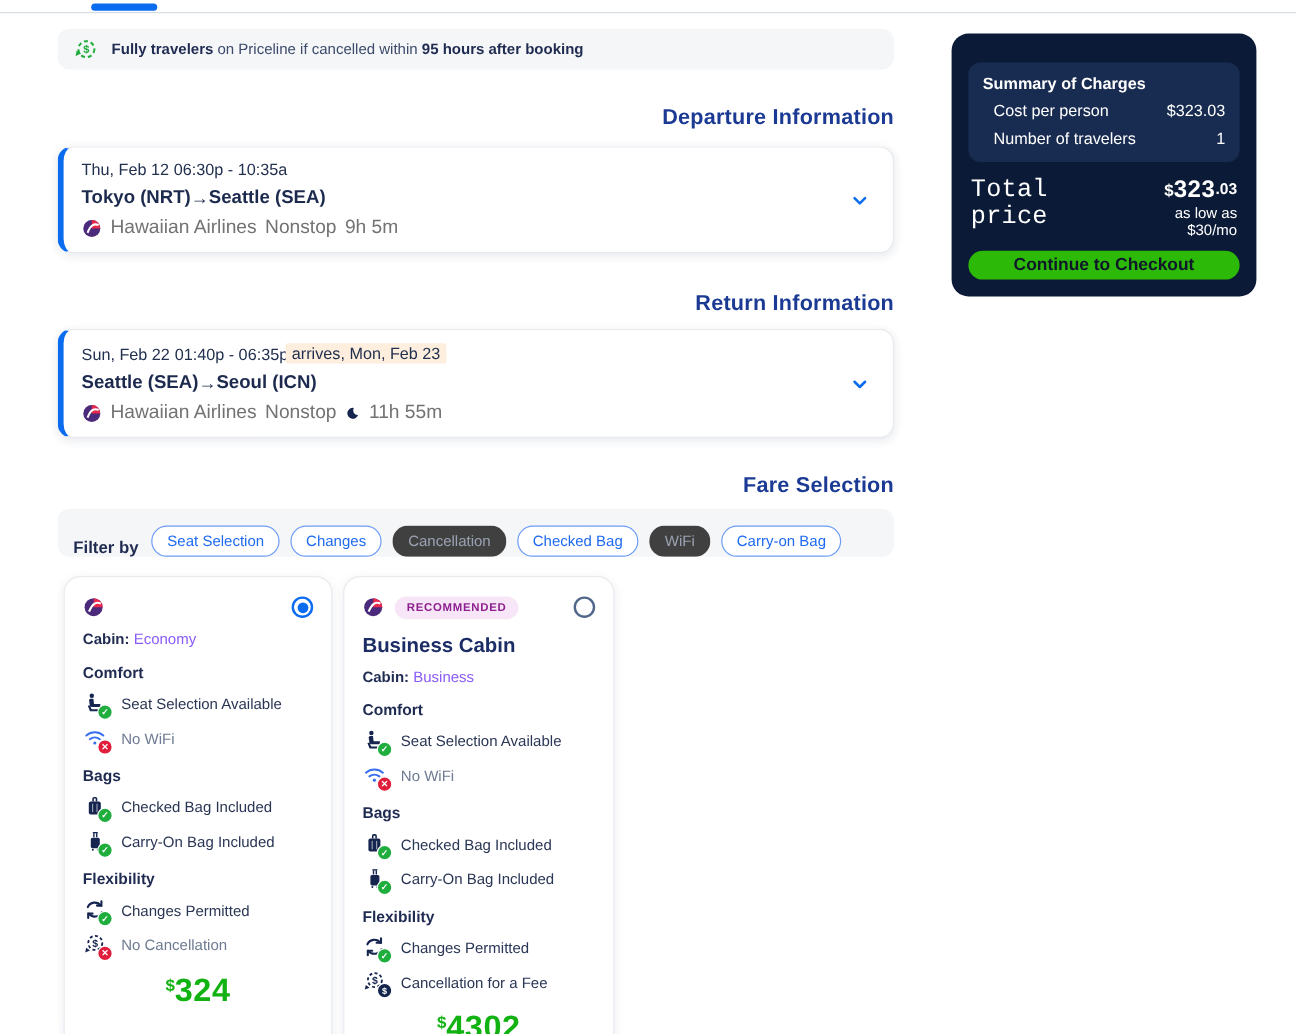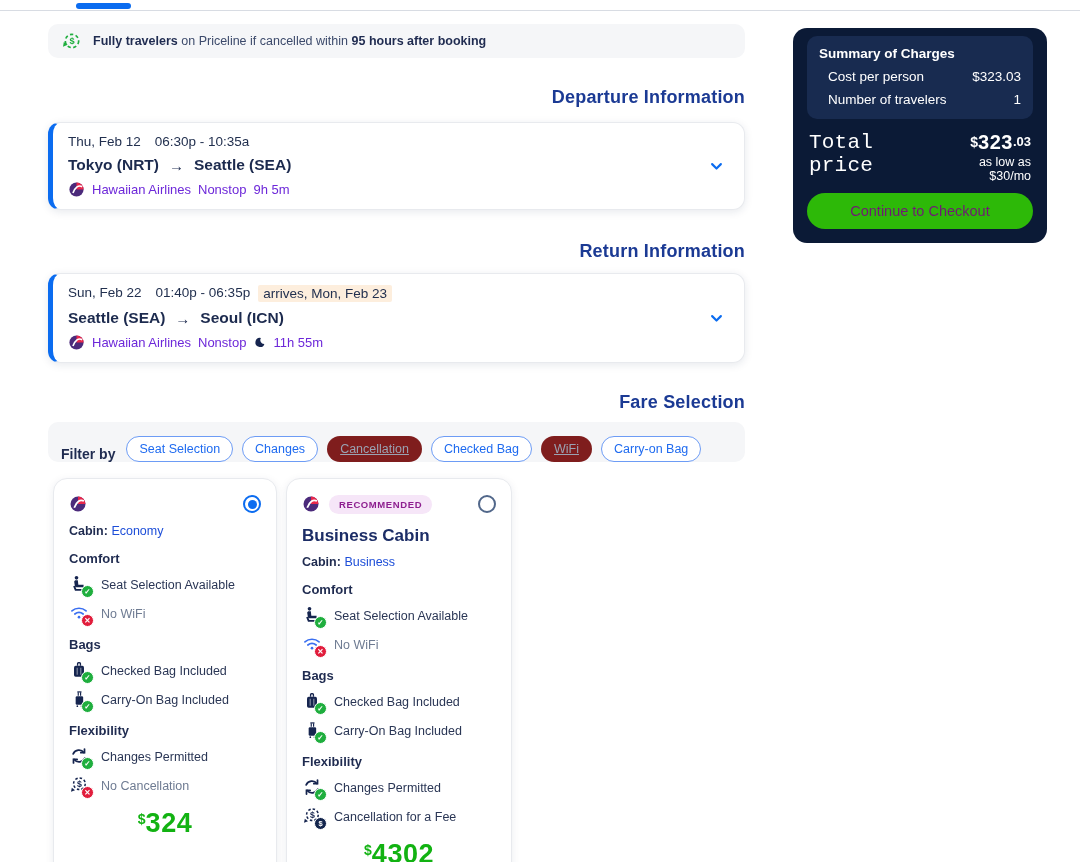--- a/index.html
+++ b/index.html
@@ -16,80 +16,80 @@
   .banner b{font-weight:700;}
   .banner .mid{color:#3c4a6b;}
 
   h2.section{margin:27px 0 0 0;font-size:18px;font-weight:800;color:#1b3a94;letter-spacing:.2px;line-height:24px;text-align:right;}
 
   
   .flight-card{position:relative;margin-top:13px;background:#fff;border:1px solid #e8eaee;
     border-left:5px solid #0b6cf0;border-radius:12px;box-shadow:0 2px 8px rgba(20,40,80,.10);
     padding:11px 46px 11px 15px;box-sizing:border-box;}
   .flight-card.return{margin-top:10px;}
-  .fc-line1{font-size:13.5px;color:#22304f;display:flex;align-items:flex-start;gap:14px;}
+  .fc-line1{font-size:13.5px;color:#22304f;display:flex;align-items:flex-end;gap:4px;}
   .arrival-note{background:#fdeedd;padding:1px 5px;border-radius:2px;margin-left:-6px;}
-  .fc-line2{margin-top:7px;font-size:15.5px;font-weight:700;color:#1c2a4e;display:flex;align-items:center;gap:10px;}
+  .fc-line2{margin-top:7px;font-size:15.5px;font-weight:700;color:#1c2a4e;display:flex;align-items:center;}
   .fc-arrow{font-weight:400;font-size:15px;}
-  .fc-line3{margin-top:7px;font-size:13px;color:#6d28d9;display:flex;align-items:center;gap:7px;}
+  .fc-line3{margin-top:7px;font-size:16px;color:#737373;display:flex;align-items:center;gap:7px;}
   .chevron{position:absolute;right:20px;top:50%;transform:translateY(-50%);cursor:pointer;line-height:0;}
 
   
   .filter-bar{margin-top:34px;}
   .filter-row{margin-top:8px;height:40px;background:#f5f6f8;border-radius:10px;display:flex;
     align-items:flex-end;gap:9px;padding:0 13px;box-sizing:border-box;}
   .filter-label{font-size:14px;font-weight:700;color:#1f2b50;margin-right:2px;}
   .pill{height:26px;padding:0 12px;border-radius:14px;font-size:12.5px;display:flex;align-items:center;box-sizing:border-box;white-space:nowrap;}
   .pill.on{background:#fff;border:1.5px solid #6d9cf5;color:#1f6bf0;}
-  .pill.off{background:#7f1d1d;border:1.5px solid transparent;color:#9aa2b2;text-decoration:underline;}
+  .pill.off{background:#404040;border:1.5px solid transparent;color:#9aa2b2;}
 
   
   .fare-row{display:flex;gap:9px;margin:16px 0 0 5px;}
   .fare-card{width:224px;height:430px;background:#fff;border:1px solid #e8eaee;border-radius:14px;
     box-shadow:0 2px 8px rgba(20,40,80,.08);padding:14px 15px;box-sizing:border-box;position:relative;}
   .fare-head{display:flex;align-items:center;gap:9px;height:22px;}
   .rec-badge{background:#f6e6f8;color:#8d1f8f;font-size:9.5px;font-weight:700;letter-spacing:.6px;
     padding:4px 10px;border-radius:10px;}
   .radio{margin-left:auto;width:18px;height:18px;border-radius:50%;box-sizing:border-box;cursor:pointer;}
   .radio.sel{border:2px solid #0b6cf0;display:flex;align-items:center;justify-content:center;}
   .radio.sel::after{content:"";width:9px;height:9px;border-radius:50%;background:#0b6cf0;}
   .radio.unsel{border:2px solid #51678a;}
   .fare-title{margin-top:11px;font-size:17px;font-weight:800;color:#1c2d66;}
   .cabin-line{margin-top:9px;font-size:12.5px;}
   .cabin-line .k{font-weight:700;color:#1f2b50;}
-  .cabin-line .v{color:#1d4ed8;}
+  .cabin-line .v{color:#8b5cf6;}
   .sec-h{margin-top:13px;font-size:13px;font-weight:700;color:#1f2b50;}
   .am-row{margin-top:8px;display:flex;align-items:center;gap:10px;font-size:12.5px;color:#2a3655;}
   .am-row.neg .am-label{color:#6e7b92;}
   .icon-wrap{position:relative;width:22px;height:21px;flex:0 0 auto;}
   .badge{position:absolute;right:-3px;bottom:-3px;width:11px;height:11px;border-radius:50%;
     color:#fff;font-size:7.5px;font-weight:700;display:flex;align-items:center;justify-content:center;
     border:1.5px solid #fff;line-height:1;}
   .badge.ok{background:#1fae3e;}
   .badge.no{background:#e11d3c;}
   .badge.fee{background:#13254d;}
   .price-block{margin-top:12px;text-align:center;color:#12b212;}
   .p-cur{font-size:14px;font-weight:800;vertical-align:top;position:relative;top:3px;}
   .p-num{font-size:27px;font-weight:800;letter-spacing:.5px;}
 
   
   .summary{position:absolute;left:793px;top:28px;width:254px;background:#0b1a36;border-radius:14px;
-    padding:8px 14px 14px;box-sizing:border-box;color:#fff;}
+    padding:24px 14px 14px;box-sizing:border-box;color:#fff;}
   .sum-panel{background:#182b50;border-radius:10px;padding:10px 12px 12px;}
   .sum-title{font-size:13.5px;font-weight:700;}
   .sum-row{display:flex;margin-top:8px;padding-left:9px;font-size:13.5px;}
   .sum-row .val{margin-left:auto;}
   .total-row{display:flex;margin-top:12px;align-items:flex-start;padding:0 2px;}
   .total-label{font-size:21px;font-weight:500;letter-spacing:.2px;font-family:Liberation Mono, monospace;}
   .total-right{margin-left:auto;text-align:right;}
   .t-cur{font-size:14px;font-weight:800;vertical-align:top;position:relative;top:3px;}
   .t-num{font-size:20px;font-weight:800;letter-spacing:.5px;}
   .t-cents{font-size:13px;font-weight:800;vertical-align:top;position:relative;top:3px;}
   .financing{font-size:12.5px;margin-top:1px;}
-  .cta{margin-top:10px;height:36px;border-radius:18px;background:#2db908;color:#701a75;font-weight:400;
+  .cta{margin-top:10px;height:24px;border-radius:18px;background:#2db908;color:#0f172a;font-weight:700;
     font-size:14.5px;display:flex;align-items:center;justify-content:center;cursor:pointer;}
   svg{display:block;}
 </style>
 </head>
 <body>
 
 <div class="hairline"></div>
 <div class="tab-indicator"></div>
 
 <div class="main-col">

